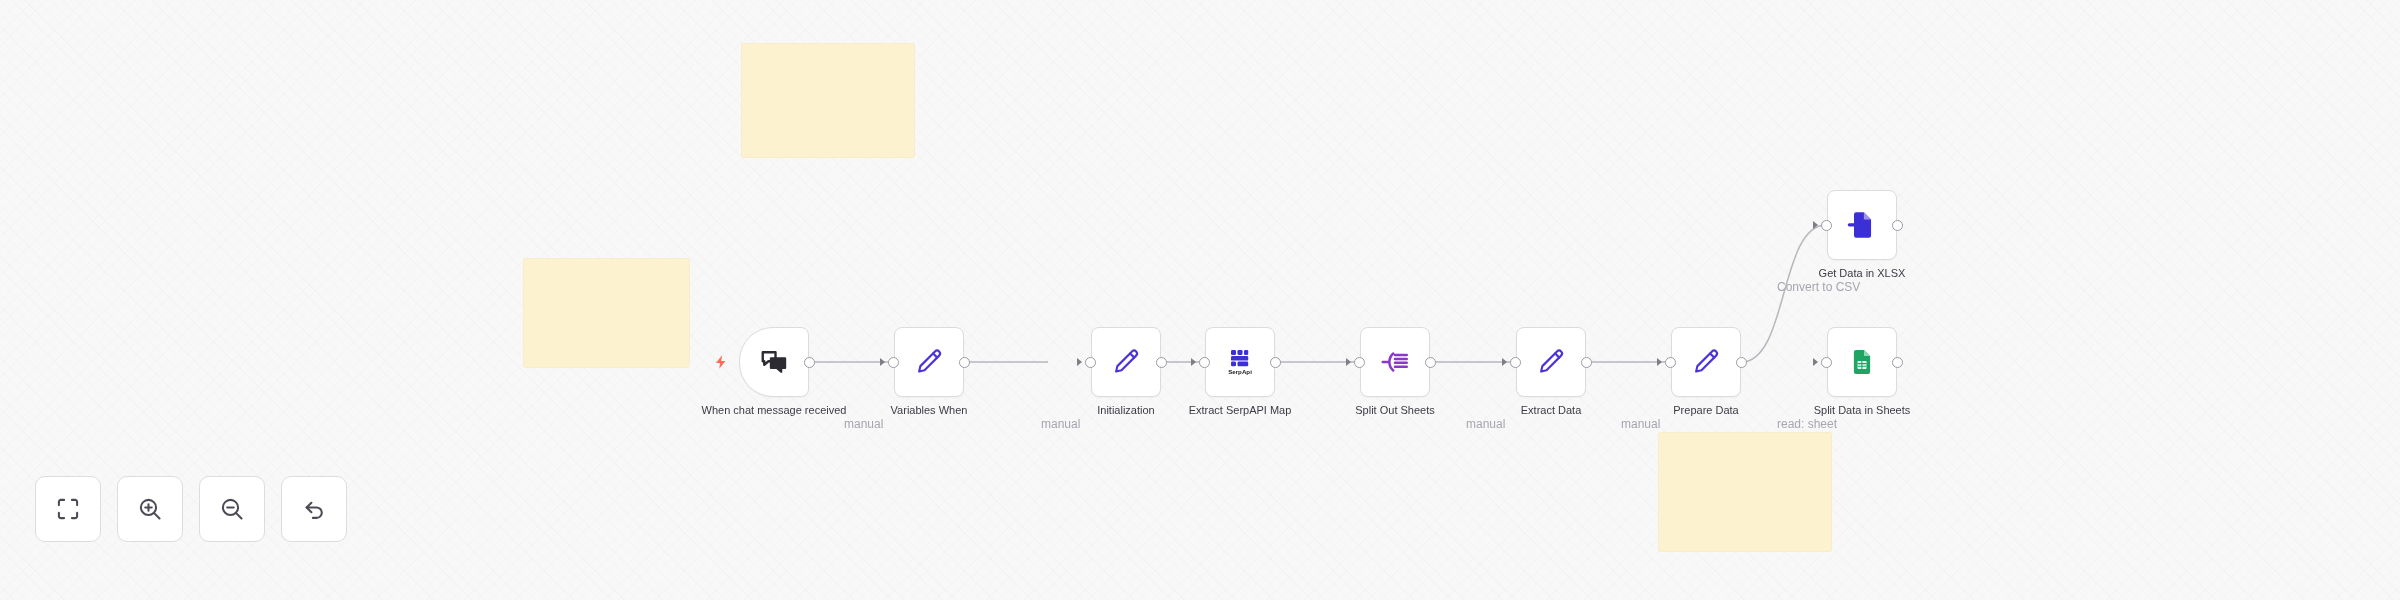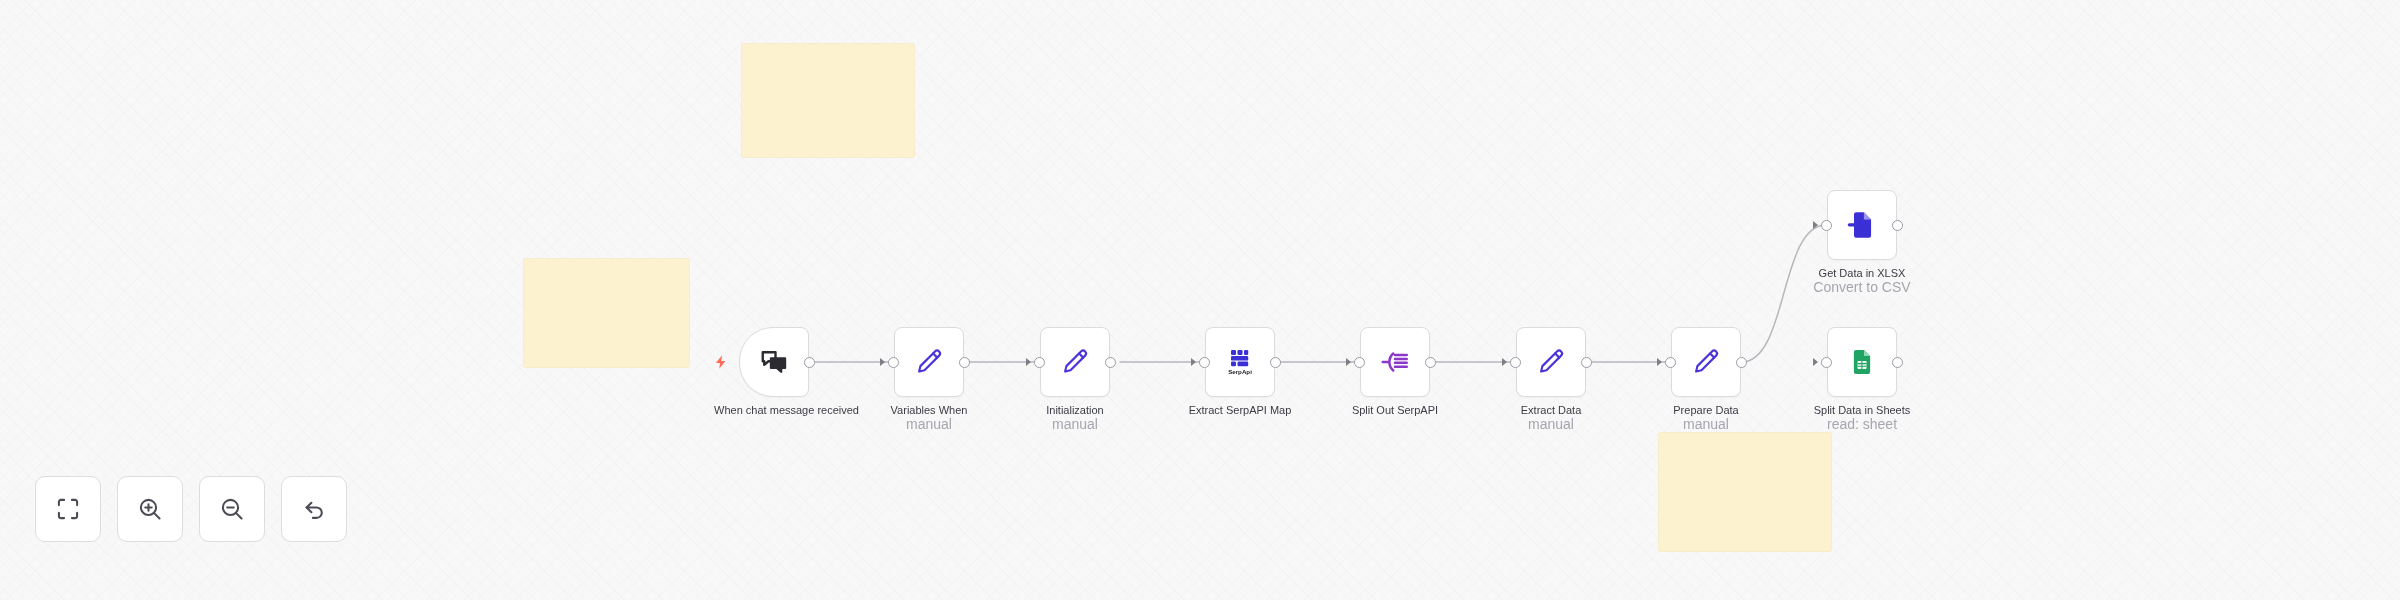--- a/index.html
+++ b/index.html
@@ -96,22 +96,22 @@
     font-weight: 400;
     color: #3b3b44;
     white-space: normal;
   }
 
   .node-sub {
     position: absolute;
     left: 50%;
     transform: translateX(-50%);
     width: 170px;
-    text-align: center;
-    font-size: 14px;
+    text-align: left;
+    font-size: 12px;
     line-height: 13px;
     color: #a5a6ae;
   }
   .node-sub.one-line  { top: 91px; }
 
   
   .ep {
     position: absolute;
     width: 11px;
     height: 11px;
@@ -200,38 +200,38 @@
             <svg width="30" height="30" viewBox="0 0 24 24" fill="none" stroke="#2b2b31" stroke-width="1.9" stroke-linecap="round" stroke-linejoin="round">
         <path d="M3 4.2h10.2v7.2H7.6L4.2 14.2v-2.8H3z"></path>
         <path d="M9.6 9.2h11.2v7.4h-3.1v3.1l-3.4-3.1H9.6z" fill="#2b2b31" stroke="#2b2b31"></path>
       </svg>
           </div>
         </div>
         <div class="bolt"><svg width="16" height="16" viewBox="0 0 24 24">
         <path d="M13.6 1.8L4.4 13.6h6.2l-1.2 8.6 9.2-11.8h-6.2z" fill="#ff6d5a"></path>
           </svg></div>
         <div class="ep out"></div>
-        <div class="node-label" style="color: rgb(59, 59, 68); text-align: right;">When chat message received</div>
+        <div class="node-label" style="color: rgb(59, 59, 68);">When chat message received</div>
       </div>
       <div class="node" style="left: 894px; top: 327px; width: 70px; height: 70px;">
         <div class="node-box" style="background: rgb(255, 255, 255); border-color: rgb(219, 220, 224);">
           <div class="node-icon">
             <svg width="30" height="30" viewBox="0 0 24 24" fill="none" stroke="#4b33d9" stroke-width="1.7" stroke-linecap="round" stroke-linejoin="round">
         <path d="M16.8 3.6a2.3 2.3 0 0 1 3.3 3.3L8.4 18.6l-4.3 1 1-4.3z"></path>
         <path d="M15.3 5.2l3.3 3.3"></path>
       </svg>
           </div>
         </div>
         <div class="ep-arrow"></div>
         <div class="ep in"></div>
         <div class="ep out"></div>
         <div class="node-label" style="color: rgb(59, 59, 68);">Variables When</div>
         <div class="node-sub one-line" style="color: rgb(165, 166, 174);">manual</div>
       </div>
-      <div class="node" style="left: 1040px; top: 327px; width: 70px; height: 70px;">
+      <div class="node" style="left: 1091px; top: 327px; width: 70px; height: 70px;">
         <div class="node-box" style="background: rgb(255, 255, 255); border-color: rgb(219, 220, 224);">
           <div class="node-icon">
             <svg width="30" height="30" viewBox="0 0 24 24" fill="none" stroke="#4b33d9" stroke-width="1.7" stroke-linecap="round" stroke-linejoin="round">
         <path d="M16.8 3.6a2.3 2.3 0 0 1 3.3 3.3L8.4 18.6l-4.3 1 1-4.3z"></path>
         <path d="M15.3 5.2l3.3 3.3"></path>
       </svg>
           </div>
         </div>
         <div class="ep-arrow"></div>
         <div class="ep in"></div>
@@ -269,21 +269,21 @@
         <path d="M12 6.4h9.4"></path>
         <path d="M12 9.5h9.4"></path>
         <path d="M12 12.6h9.4"></path>
         <path d="M12 15.7h9.4"></path>
       </svg>
           </div>
         </div>
         <div class="ep-arrow"></div>
         <div class="ep in"></div>
         <div class="ep out"></div>
-        <div class="node-label" style="color: rgb(59, 59, 68);">Split Out SerpAPI</div>
+        <div class="node-label" style="color: rgb(59, 59, 68);">Split Out Sheets</div>
       </div>
       <div class="node" style="left: 1516px; top: 327px; width: 70px; height: 70px;">
         <div class="node-box" style="background: rgb(255, 255, 255); border-color: rgb(219, 220, 224);">
           <div class="node-icon">
             <svg width="30" height="30" viewBox="0 0 24 24" fill="none" stroke="#4b33d9" stroke-width="1.7" stroke-linecap="round" stroke-linejoin="round">
         <path d="M16.8 3.6a2.3 2.3 0 0 1 3.3 3.3L8.4 18.6l-4.3 1 1-4.3z"></path>
         <path d="M15.3 5.2l3.3 3.3"></path>
       </svg>
           </div>
         </div>

